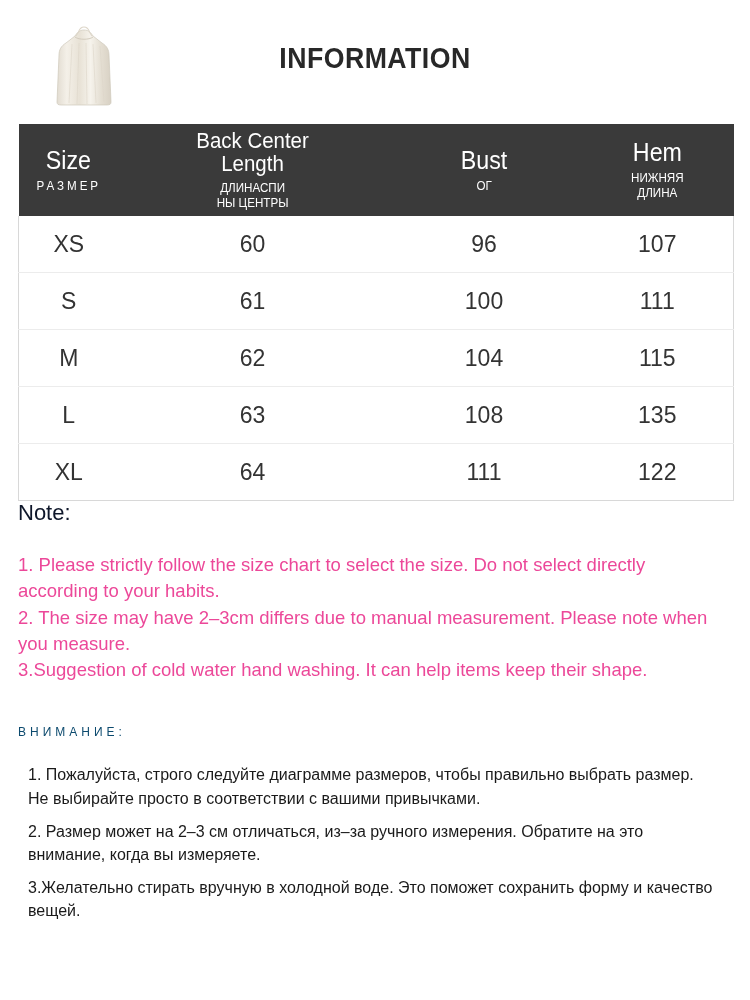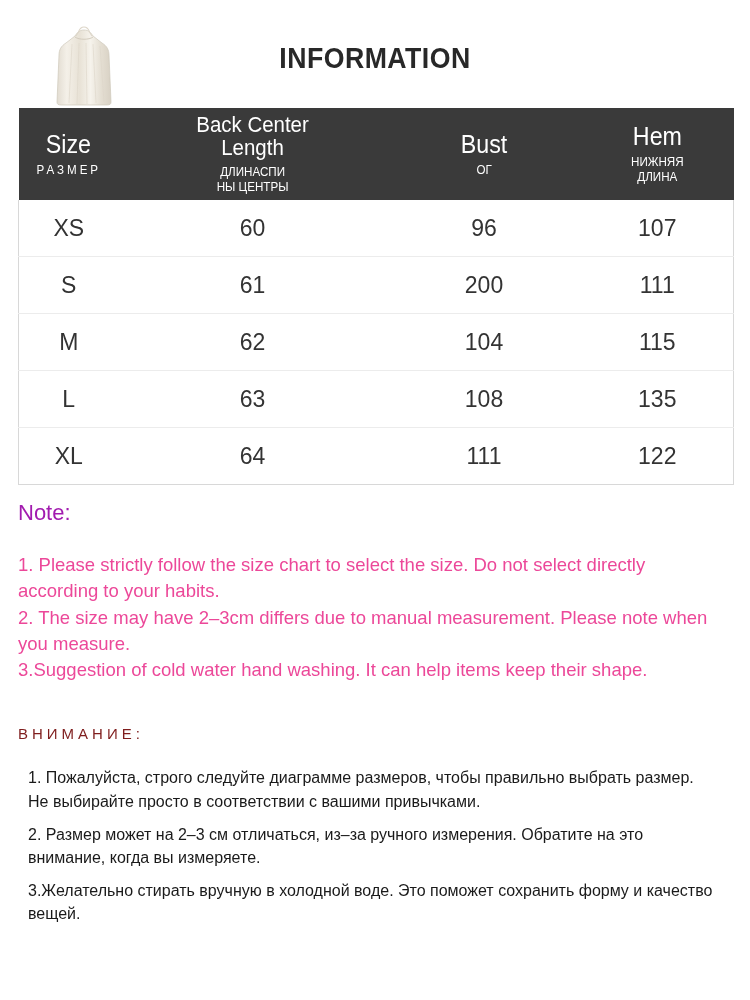--- a/index.html
+++ b/index.html
@@ -48,20 +48,21 @@
   .size-table-wrap {
     position: absolute;
     left: 18px;
     top: 108px;
     width: 715px;
   }
   table.size-table {
     width: 100%;
     border-collapse: collapse;
     table-layout: fixed;
+    margin-top: 16px;
   }
   table.size-table thead th {
     background: #3a3a3a;
     color: #ffffff;
     padding: 0;
     height: 92px;
     vertical-align: middle;
     font-weight: normal;
     border: none;
   }
@@ -111,37 +112,37 @@
 
   
   .notes {
     position: absolute;
     left: 18px;
     top: 500px;
     width: 706px;
   }
   .note-heading {
     font-size: 22px;
-    color: #a21caf;
+    color: #0f172a;
     margin: 0 0 26px 0;
     font-weight: normal;
   }
   .note-line {
     font-size: 18.5px;
     line-height: 1.42;
     color: #ec4899;
     margin: 0;
     transform-origin: left center;
   }
   .note-block { margin-bottom: 0; }
 
   .ru-heading {
-    font-size: 15px;
+    font-size: 12px;
     letter-spacing: 4px;
-    color: #7f1d1d;
+    color: #0c4a6e;
     margin: 42px 0 24px 0;
     font-weight: normal;
   }
   .ru-line {
     font-size: 16px;
     line-height: 1.45;
     color: #1a1a1a;
     margin: 10px;
   }
 </style>
@@ -221,21 +222,21 @@
 
     <tr>
           <td>XS</td>
           <td>60</td>
           <td>96</td>
           <td>107</td>
         </tr>
         <tr>
           <td>S</td>
           <td>61</td>
-          <td>200</td>
+          <td>100</td>
           <td>111</td>
         </tr>
         <tr>
           <td>M</td>
           <td>62</td>
           <td>104</td>
           <td>115</td>
         </tr>
         <tr>
           <td>L</td>

